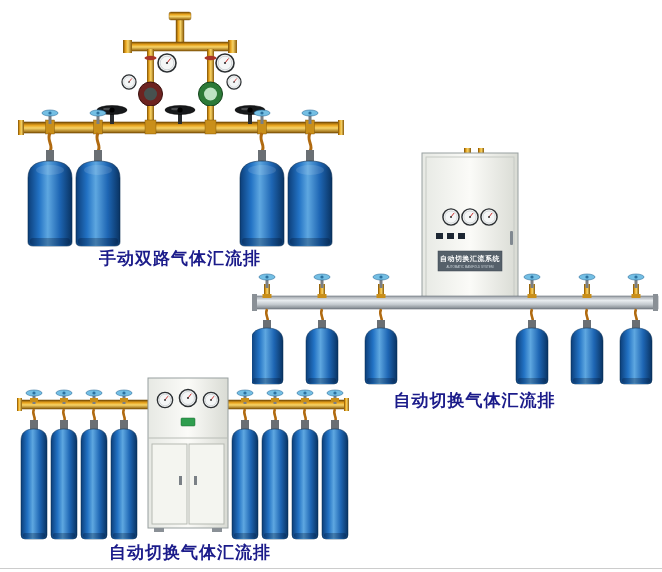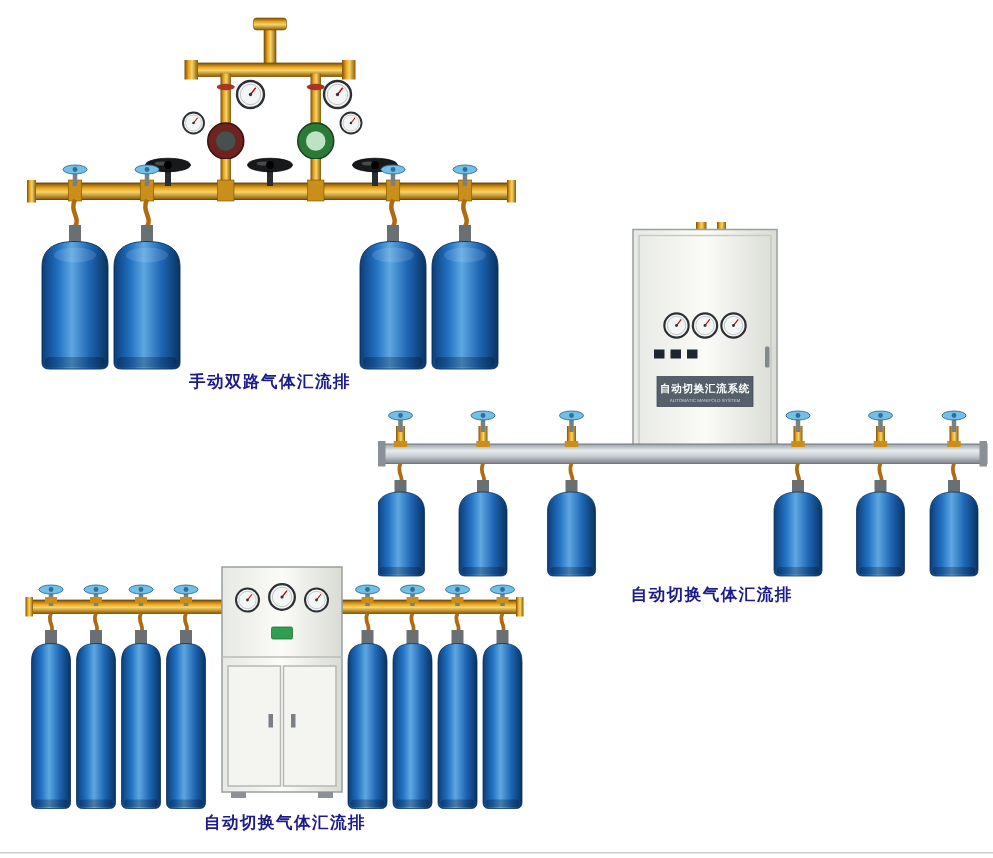--- a/index.html
+++ b/index.html
@@ -11,21 +11,21 @@
   }
   .canvas { position:relative; width:662px; height:572px; background:#fff; }
   .fig { position:absolute; }
   .fig svg { display:block; width:100%; height:100%; }
   .fig1 { left:10px; top:6px;   width:340px; height:246px; }
   .fig2 { left:252px; top:148px; width:408px; height:244px; }
   .fig3 { left:8px;  top:370px; width:350px; height:178px; }
   .caption {
     position:absolute;
     font-weight:bold;
-    font-size:11px;
+    font-size:17px;
     color:#1b1b8a;
     letter-spacing:1px;
     text-align:center;
     white-space:nowrap;
   }
   .cap1 { left:10px;  top:247px; width:340px; }
   .cap2 { left:352px; top:389px; width:245px; }
   .cap3 { left:35px;  top:541px; width:310px; }
   .plate-cn { font-size:7px; font-weight:bold; fill:#ffffff; text-anchor:middle; letter-spacing:0.5px; }
   .plate-en { font-size:3px; fill:#c9d2d8; text-anchor:middle; }

